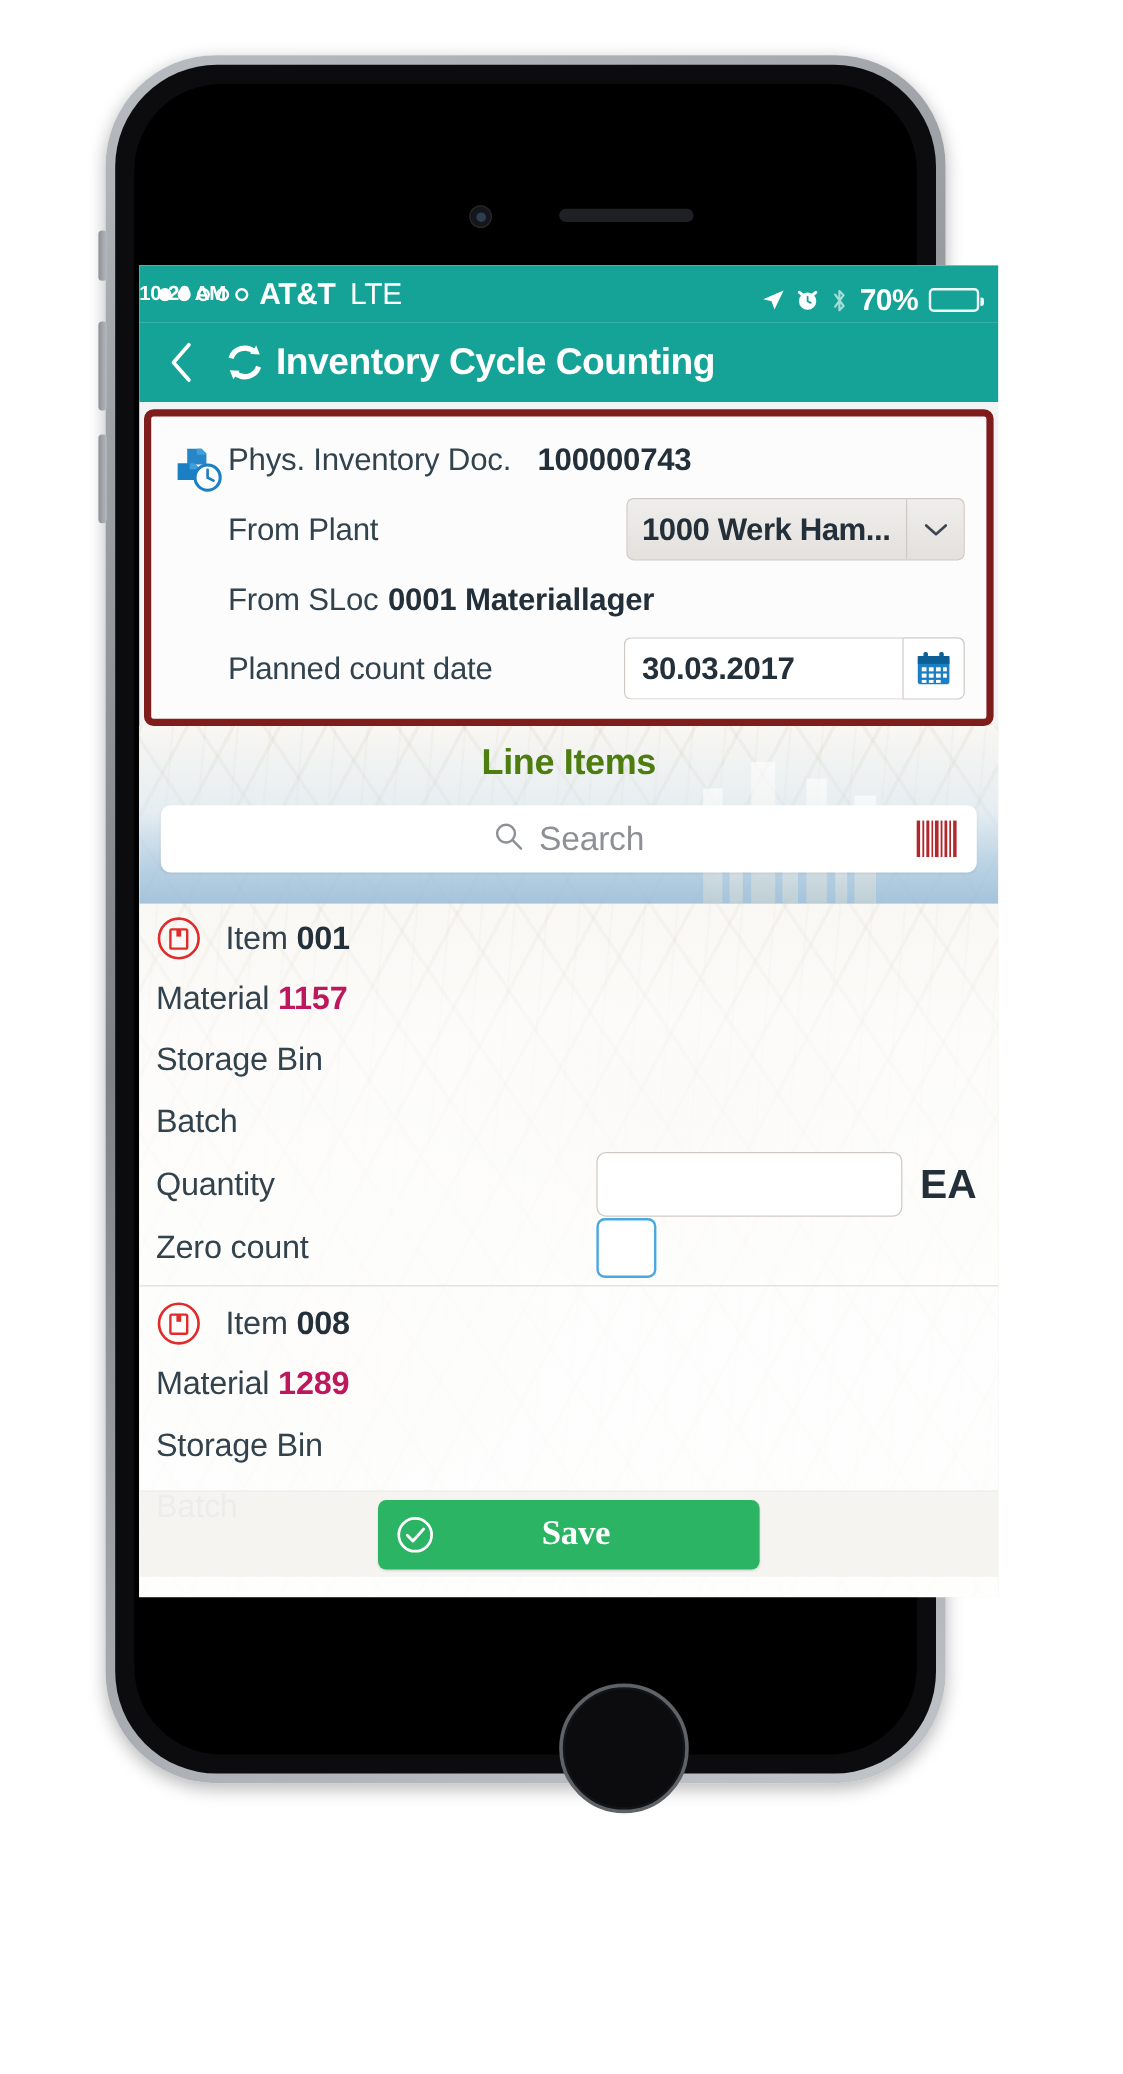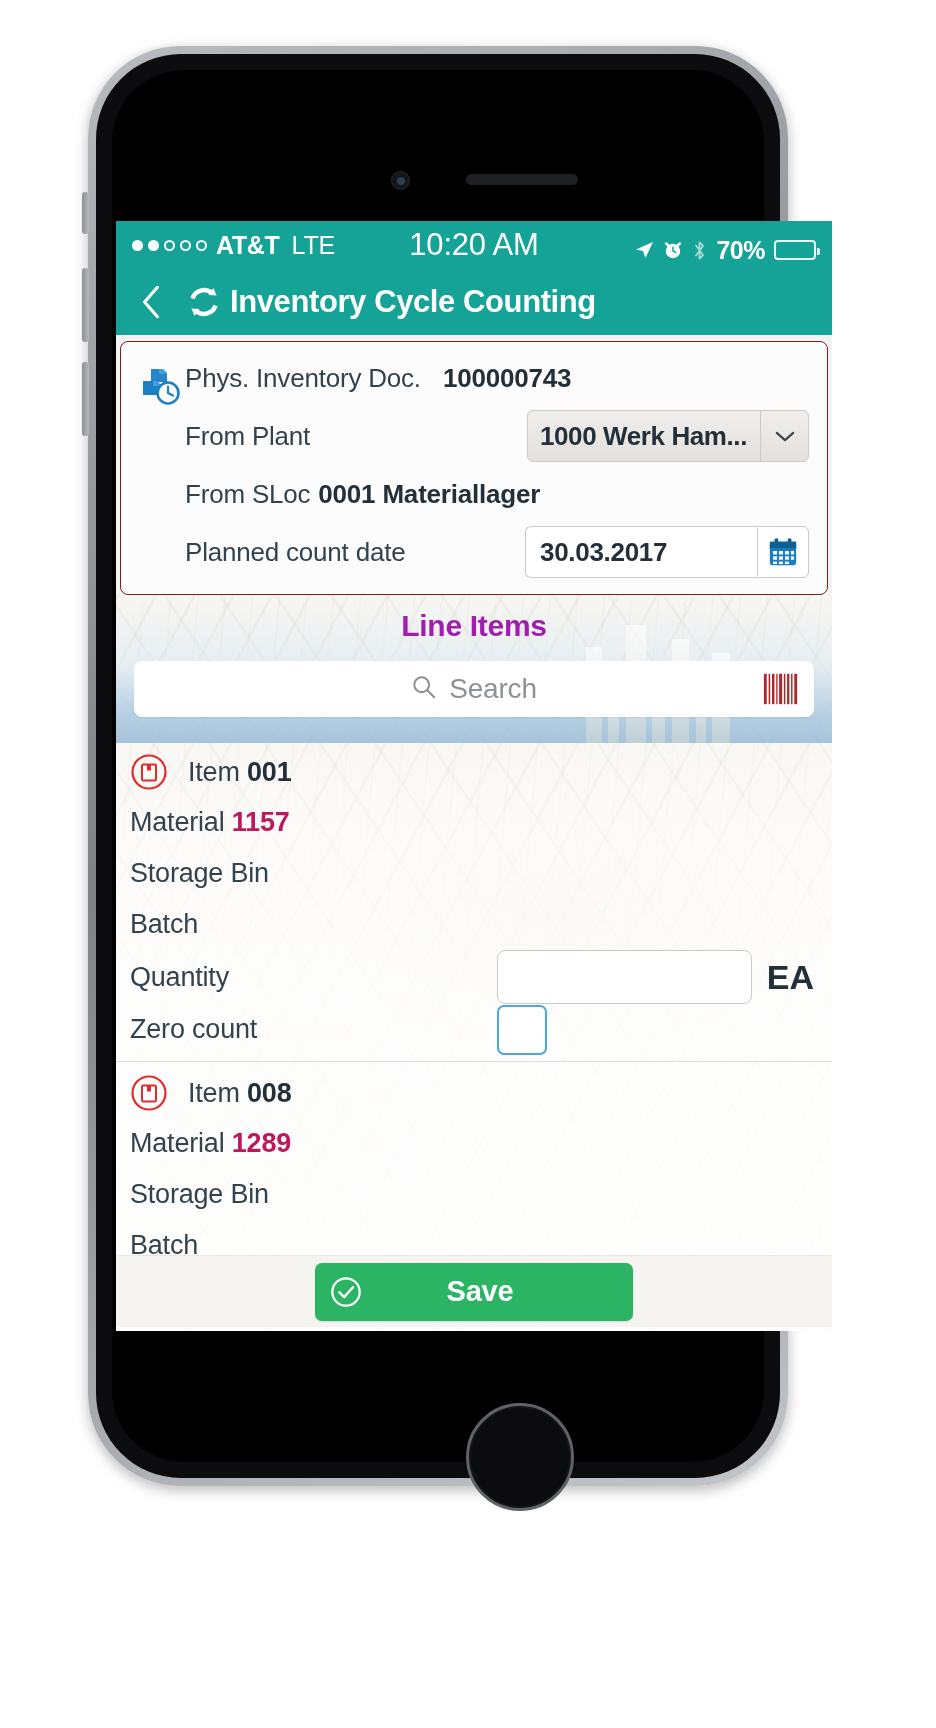--- a/index.html
+++ b/index.html
@@ -73,22 +73,22 @@
     display: flex; align-items: center; padding: 0 16px;
     color: #ffffff;
   }
   .sb-left { display: flex; align-items: center; gap: 9px; }
   .dots { display: flex; gap: 5px; align-items: center; }
   .dot { width: 11px; height: 11px; border-radius: 50%; border: 2px solid #ffffff; }
   .dot.filled { background: #ffffff; }
   .sb-carrier { font-size: 25px; font-weight: 600; letter-spacing: -0.3px; }
   .sb-net { font-size: 25px; font-weight: 400; letter-spacing: -0.2px; margin-left: 3px; }
   .sb-time {
-    position: absolute; left: 0; right: 0; text-align: center;
-    font-size: 31px; font-weight: 400; letter-spacing: -0.2px; pointer-events: none;
+    position: absolute; left: 0; right: 0; text-align: left;
+    font-size: 17px; font-weight: 700; letter-spacing: -0.2px; pointer-events: none;
   }
   .sb-right {
     margin-left: auto; display: flex; align-items: center; gap: 9px;
     position: relative; z-index: 2; margin-top: 10px;
   }
   .ic-loc { width: 20px; height: 20px; }
   .ic-alarm { width: 20px; height: 20px; }
   .ic-bt { width: 15px; height: 21px; opacity: .62; }
   .sb-batt-txt { font-size: 25px; font-weight: 700; letter-spacing: -0.5px; }
   .batt {
@@ -116,21 +116,21 @@
   }
   .nav-title {
     font-size: 31px; font-weight: 600; letter-spacing: -0.4px; color: #fff;
   }
   .cycle-icon { width: 36px; height: 36px; flex: none; }
 
   
   .card {
     margin: 6px 4px 0 4px;
     background: #fcfcfd;
-    border: 1px solid #7f1d1d;
+    border: 6px solid #7f1d1d;
     border-radius: 8px;
     padding: 14px 0 16px 0;
     position: relative;
     z-index: 3;
   }
   .card-row {
     display: flex; align-items: center; min-height: 44px;
     padding: 0 18px 0 64px;
   }
   .card-icon {
@@ -200,21 +200,21 @@
       linear-gradient(180deg, rgba(255,255,255,.25) 0%, rgba(214,230,242,.55) 48%, rgba(168,200,224,.78) 78%, rgba(150,186,214,.85) 100%);
   }
   .bg-towers { position: absolute; left: 0; right: 0; top: 0; height: 148px; overflow: hidden; }
   .tower {
     position: absolute; bottom: 0; background: linear-gradient(180deg, rgba(255,255,255,.62), rgba(235,228,205,.35));
   }
 
   .section-title {
     position: relative; z-index: 2;
     text-align: center; font-size: 30px; font-weight: 700;
-    color: #a21caf; letter-spacing: -0.3px;
+    color: #4d7c0f; letter-spacing: -0.3px;
     padding: 14px 0 12px 0;
   }
 
   .search-wrap { position: relative; z-index: 2; padding: 6px 18px 12px 18px; }
   .search-bar {
     height: 56px; background: #ffffff; border-radius: 8px;
     display: flex; align-items: center; position: relative;
     box-shadow: 0 1px 2px rgba(0,0,0,.06);
   }
   .search-center {
@@ -256,25 +256,26 @@
 
   .cb-wrap { margin-left: auto; width: 255px; display: flex; }
   .checkbox {
     width: 50px; height: 50px; background: #ffffff;
     border: 2px solid #4aa8e0; border-radius: 7px; cursor: pointer;
   }
   .spacer-uom { width: 62px; }
 
   
   .footer {
-    position: absolute; left: 0; right: 0; bottom: 4px; height: 72px;
+    position: absolute; left: 0; right: 0; bottom: 17px; height: 72px;
     background: rgba(245,244,240,.96);
     display: flex; align-items: center; justify-content: center;
     border-top: 1px solid rgba(0,0,0,.05);
     z-index: 6;
+    font-family: Liberation Serif, serif;
   }
   .save-btn {
     width: 318px; height: 58px; background: #2ab463; border-radius: 7px;
     display: flex; align-items: center; cursor: pointer;
     box-shadow: 0 1px 2px rgba(0,0,0,.12);
   }
   .save-check { width: 62px; display: flex; align-items: center; justify-content: center; }
   .save-lbl {
     flex: 1; text-align: center; padding-right: 50px;
     color: #ffffff; font-size: 29px; font-weight: 700; letter-spacing: -0.2px;

